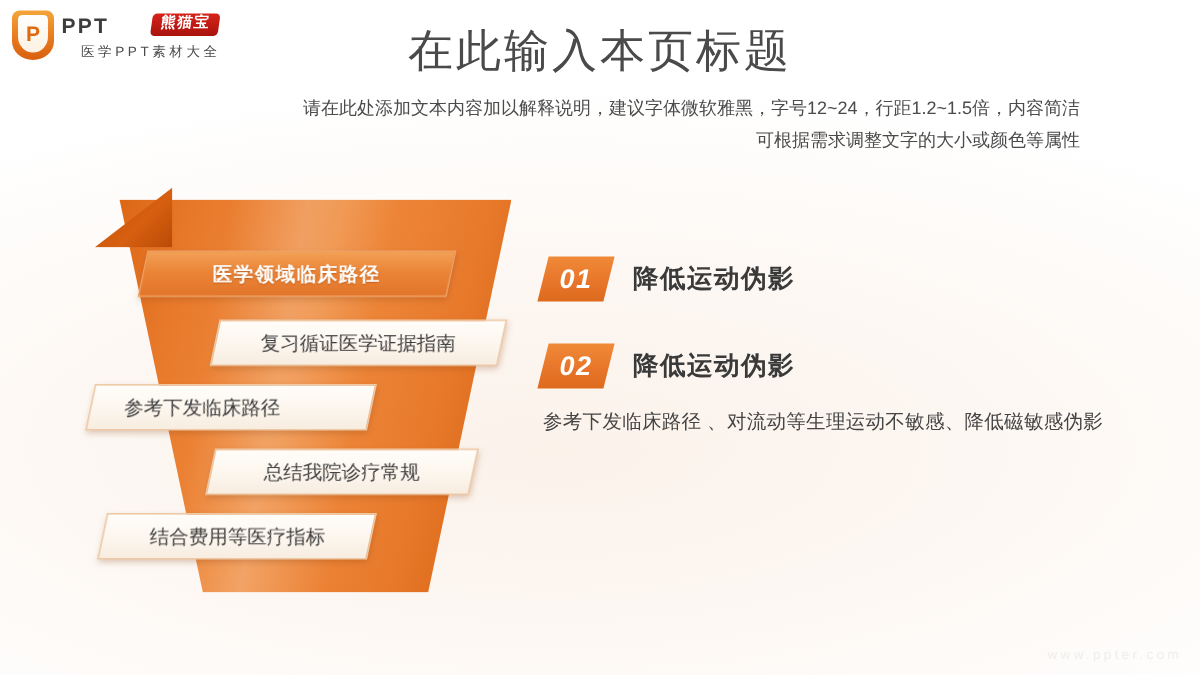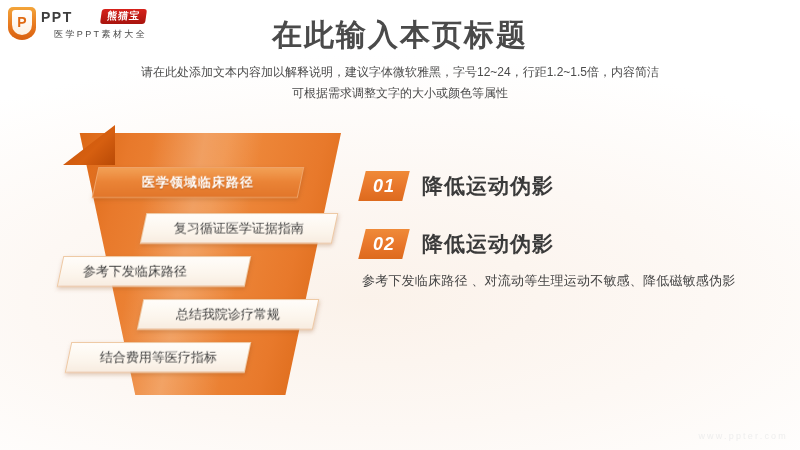--- a/index.html
+++ b/index.html
@@ -102,31 +102,31 @@
   }
 
   
   #page-title {
     position: absolute;
     left: 0;
     top: 16px;
     width: 800px;
     text-align: center;
     font-size: 30px;
-    font-weight: bold;
+    font-weight: normal;
     color: #4a4a4a;
     letter-spacing: 2px;
     line-height: 38px;
   }
   #subtitle {
     position: absolute;
     left: 80px;
     top: 62px;
     width: 640px;
-    text-align: center;
+    text-align: right;
     font-size: 12px;
     color: #4b4b4b;
     line-height: 21px;
   }
   #subtitle .sub-line { display: block; }
 
   
   #funnel {
     position: absolute;
     left: 45px;
@@ -230,21 +230,21 @@
   .sect-num > span {
     transform: skewX(14deg);
     color: #ffffff;
     font-size: 18px;
     font-weight: bold;
     font-style: italic;
     line-height: 20px;
     letter-spacing: 1px;
   }
   .sect-title {
-    font-size: 21px;
+    font-size: 17px;
     font-weight: bold;
     color: #3a3a3a;
     letter-spacing: 1px;
     line-height: 24px;
   }
   .sect-body {
     margin-top: 9px;
     width: 378px;
     font-size: 13px;
     line-height: 23px;

